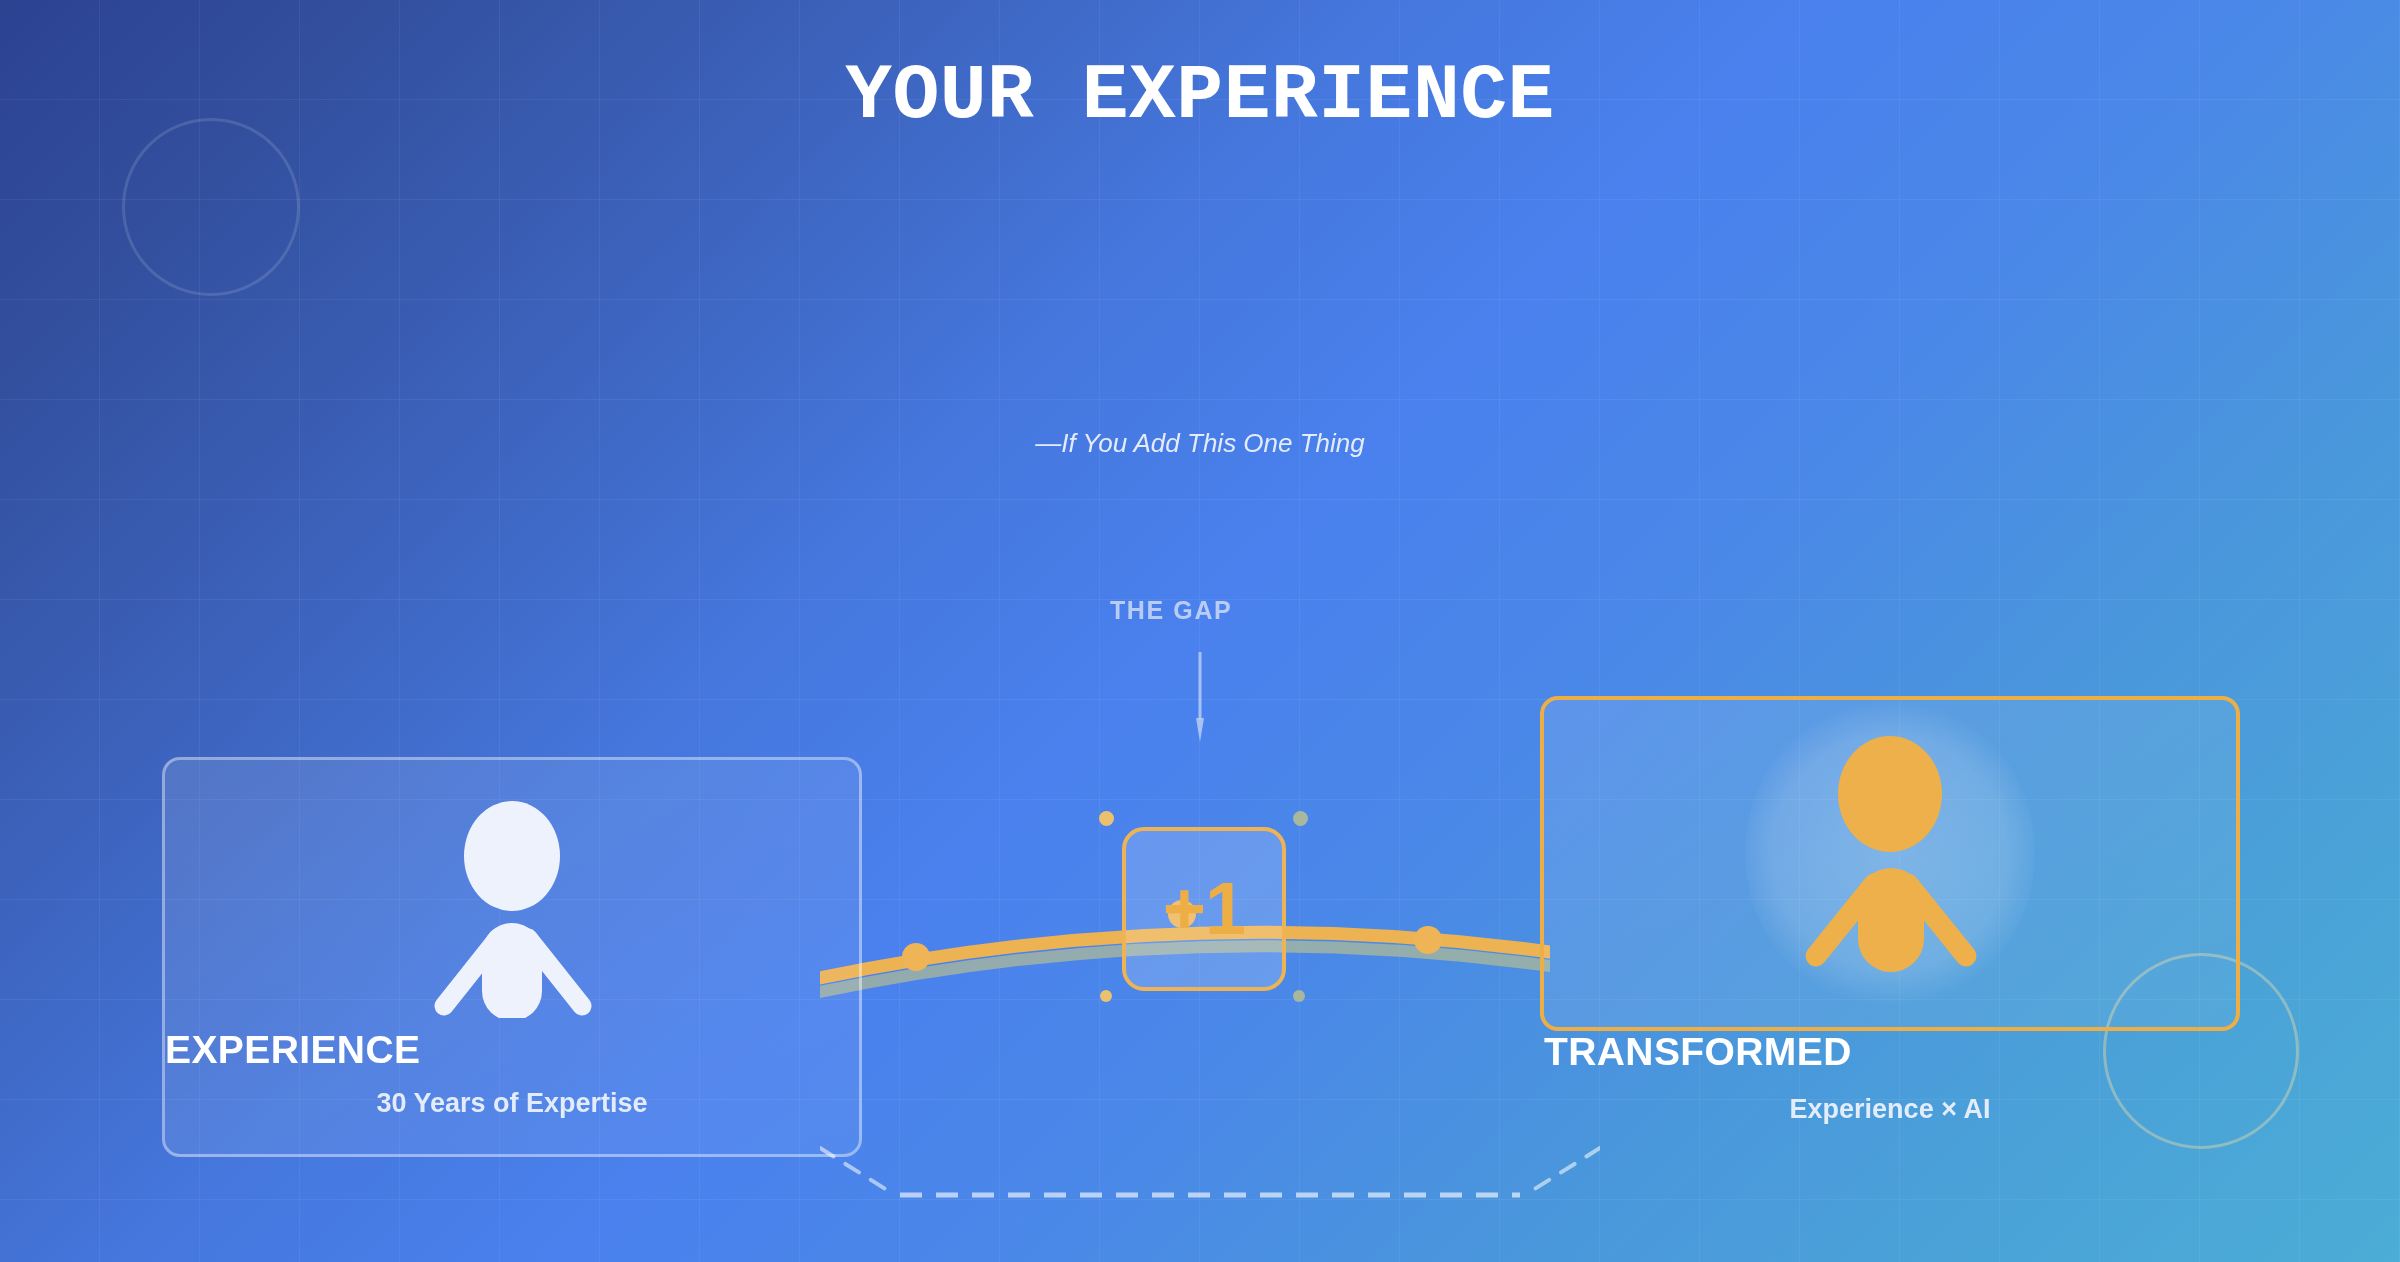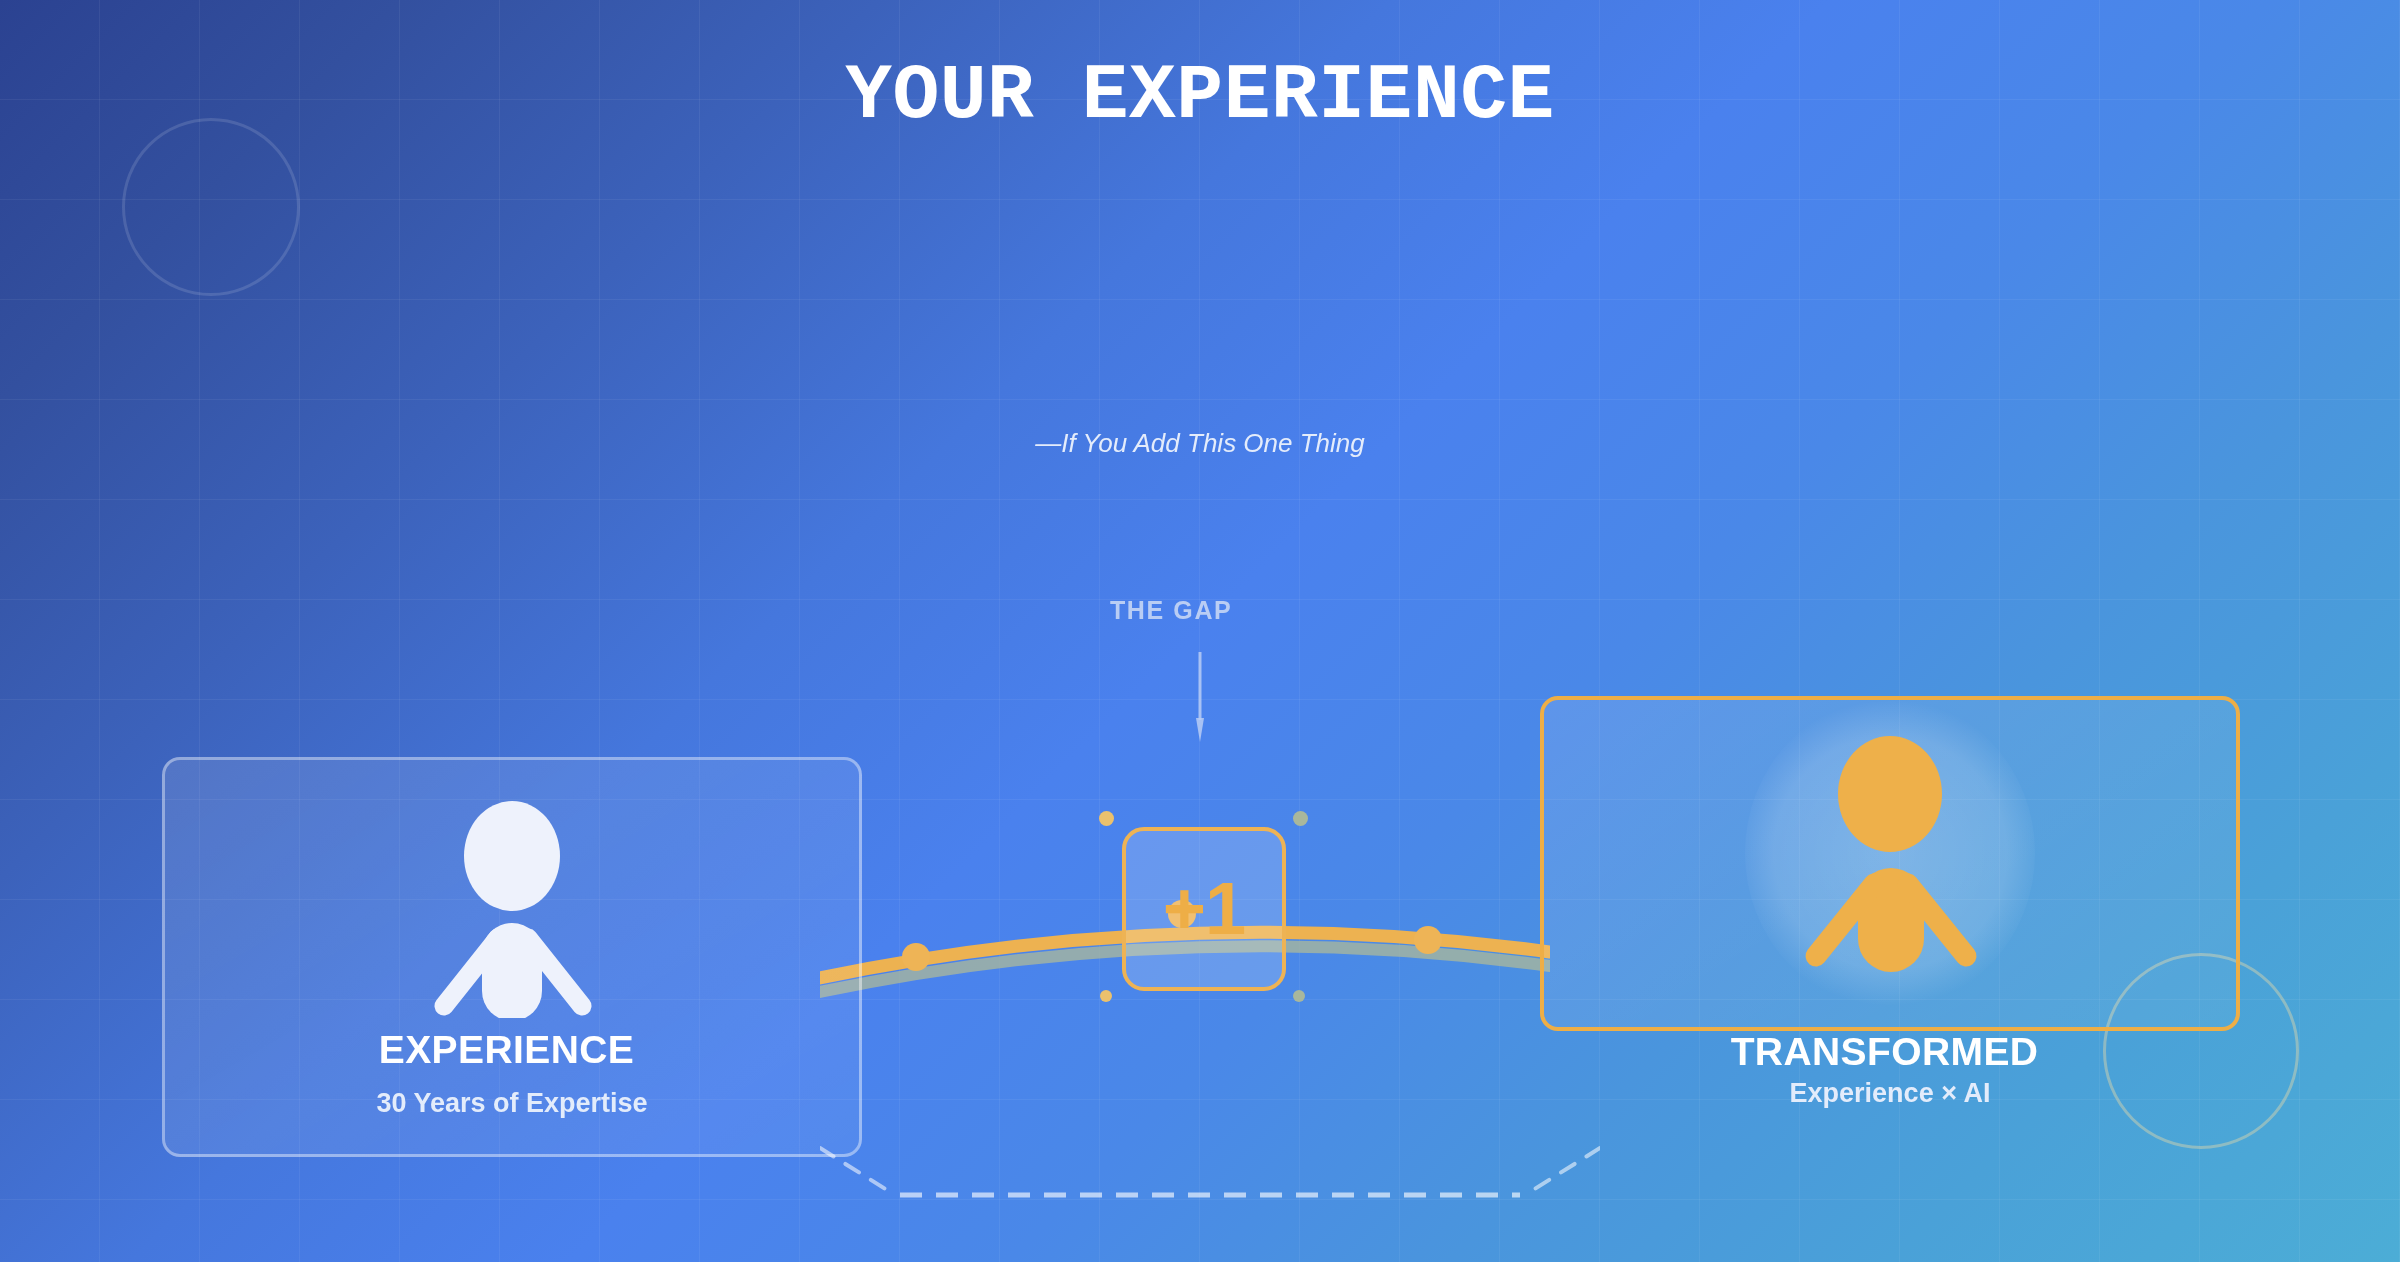--- a/index.html
+++ b/index.html
@@ -127,39 +127,38 @@
     top: 696px;
     width: 700px;
     height: 335px;
     background: linear-gradient(150deg, rgba(255,255,255,0.11), rgba(255,255,255,0.05));
     border: 4px solid #eeae46;
   }
 
   .card-title {
     position: absolute;
     left: 0; right: 11px;
-    text-align: center;
     color: #ffffff;
     font-size: 39px;
     font-weight: bold;
     letter-spacing: 0.4px;
   }
   .card-left .card-title  { top: 268px; }
   .card-right .card-title { top: 330px; }
 
   .card-sub {
     position: absolute;
     left: 0; right: 0;
     text-align: center;
     color: #e3ecfb;
     font-size: 27px;
     font-weight: bold;
   }
   .card-left .card-sub  { top: 328px; }
-  .card-right .card-sub { top: 378px; }
+  .card-right .card-sub { top: 394px; }
 
   .figure-wrap {
     position: absolute;
     left: 50%;
     transform: translateX(-50%);
   }
   .card-left .figure-wrap  { top: 38px;  width: 260px; height: 220px; }
   .card-right .figure-wrap { top: 28px;  width: 280px; height: 250px; }
 
   .glow {

